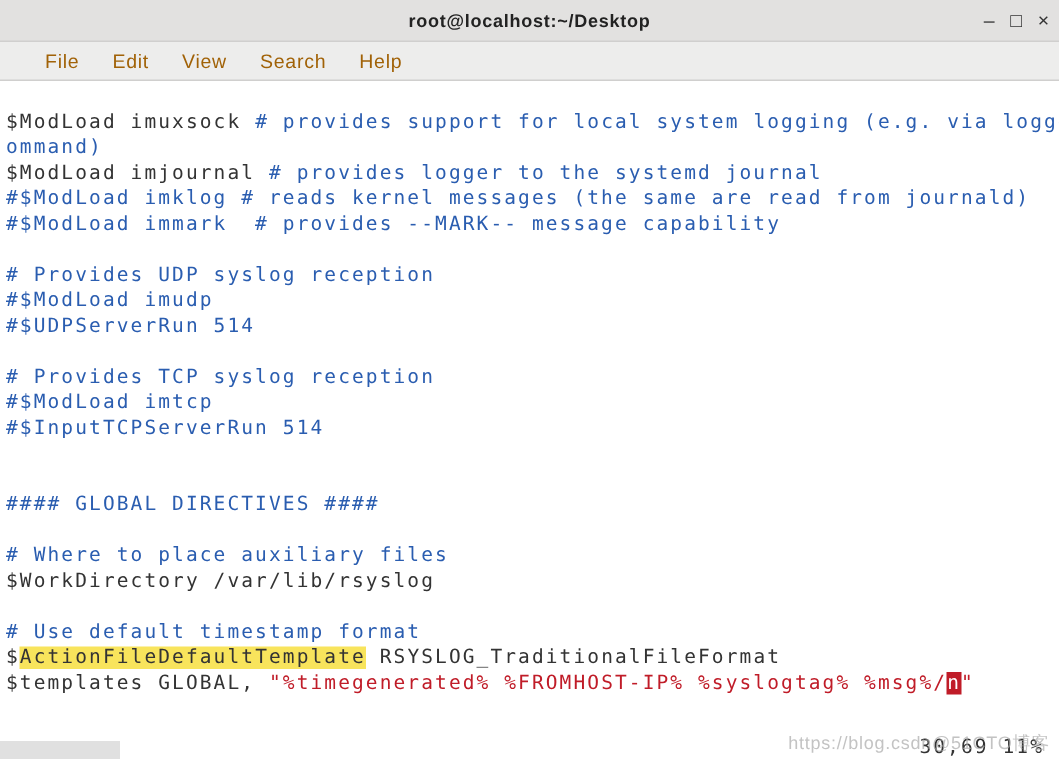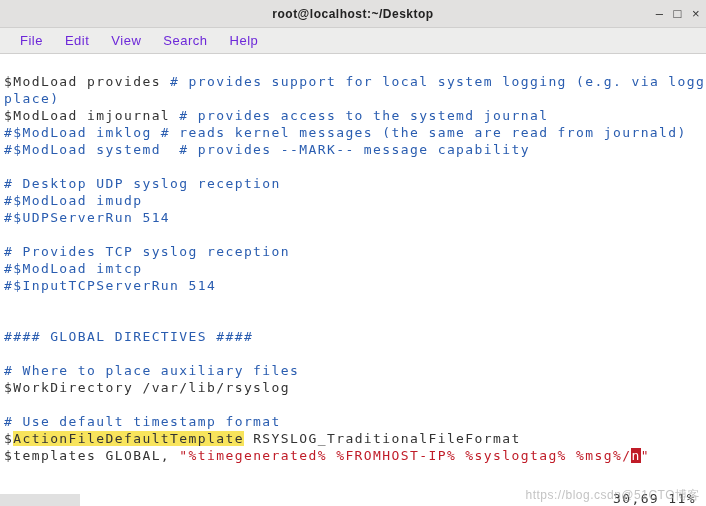--- a/index.html
+++ b/index.html
@@ -36,26 +36,26 @@
     font-family: sans-serif;
     font-size: 13px;
     color: #333;
   }
   .win-controls span { cursor: pointer; }
   .menubar {
     background: #ededec;
     height: 26px;
     display: flex;
     align-items: center;
-    padding: 0 10px;
+    padding: 0 20px;
     gap: 2px;
     border-bottom: 1px solid #d0cfce;
     font-family: sans-serif;
     font-size: 13px;
-    color: #6d28d9;
+    color: #a16207;
   }
   .menubar span { padding: 3px 10px; cursor: pointer; }
   .terminal {
     padding: 2px 4px 2px 4px;
     white-space: pre;
     line-height: 17px;
     font-family: monospace;
     letter-spacing: 1.4px;
     font-size: 13px;
   }
@@ -107,27 +107,27 @@
 
 <div class="menubar">
   <span>File</span>
   <span>Edit</span>
   <span>View</span>
   <span>Search</span>
   <span>Help</span>
 </div>
 
 <div class="terminal">
-<span class="gray">$ModLoad provides </span><span class="blue"># provides support for local system logging (e.g. via logger</span>
-<span class="blue">place)</span>
-<span class="gray">$ModLoad imjournal </span><span class="blue"># provides access to the systemd journal</span>
+<span class="gray">$ModLoad imuxsock </span><span class="blue"># provides support for local system logging (e.g. via logger</span>
+<span class="blue">ommand)</span>
+<span class="gray">$ModLoad imjournal </span><span class="blue"># provides logger to the systemd journal</span>
 <span class="blue">#$ModLoad imklog # reads kernel messages (the same are read from journald)</span>
-<span class="blue">#$ModLoad systemd  # provides --MARK-- message capability</span>
+<span class="blue">#$ModLoad immark  # provides --MARK-- message capability</span>
 <span></span>
-<span class="blue"># Desktop UDP syslog reception</span>
+<span class="blue"># Provides UDP syslog reception</span>
 <span class="blue">#$ModLoad imudp</span>
 <span class="blue">#$UDPServerRun 514</span>
 <span></span>
 <span class="blue"># Provides TCP syslog reception</span>
 <span class="blue">#$ModLoad imtcp</span>
 <span class="blue">#$InputTCPServerRun 514</span>
 <span></span>
 <span></span>
 <span class="blue">#### GLOBAL DIRECTIVES ####</span>
 <span></span>

